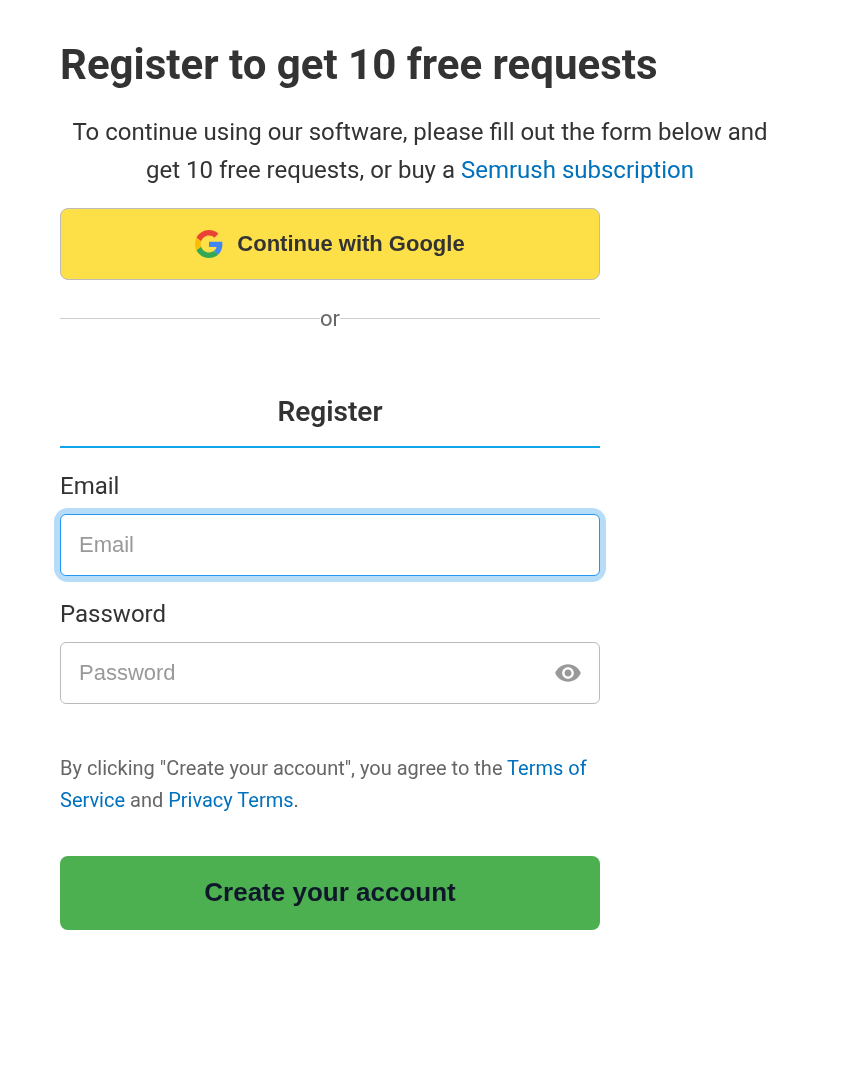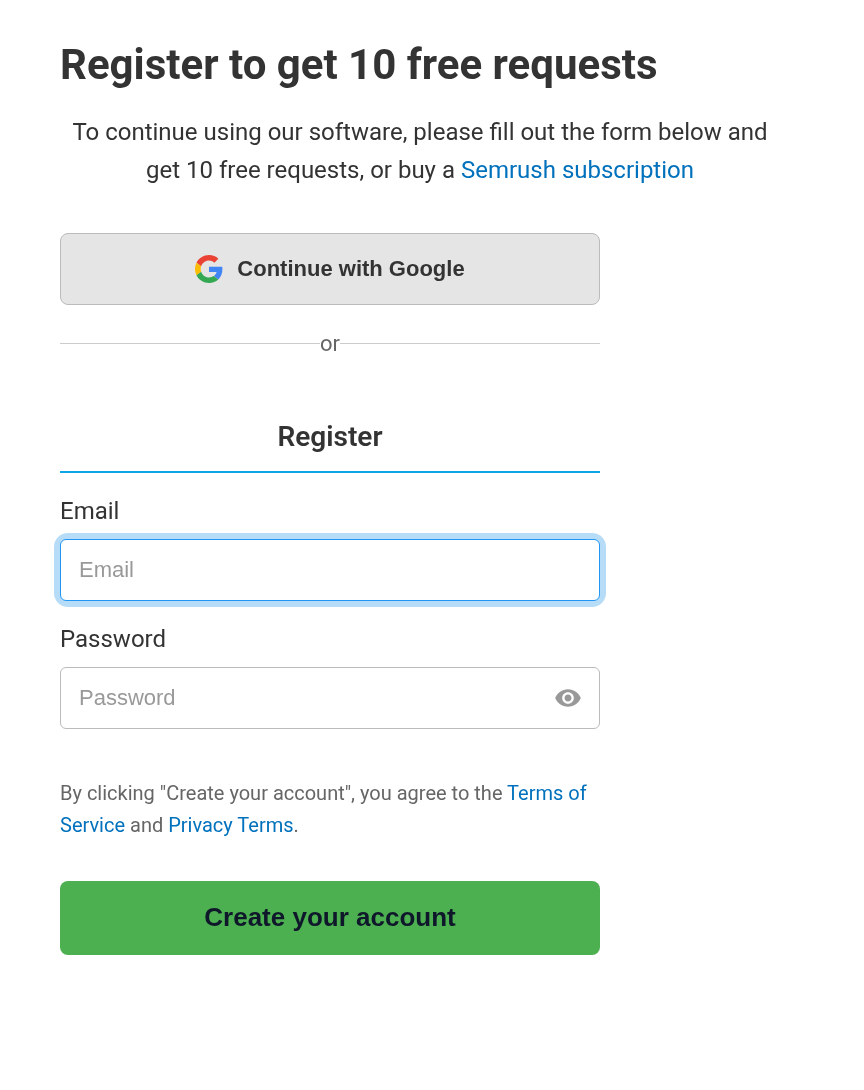--- a/index.html
+++ b/index.html
@@ -25,38 +25,38 @@
       font-weight: 700;
       color: #333;
       text-align: center;
       margin-bottom: 24px;
     }
     .subtitle {
       font-size: 24px;
       color: #333;
       text-align: center;
       line-height: 1.6;
-      margin-bottom: 43px;
+      margin-bottom: 18px;
       max-width: 720px;
     }
     .subtitle a {
       color: #0071bc;
       text-decoration: none;
     }
     .form-area {
       width: 540px;
       display: flex;
       flex-direction: column;
     }
     .google-btn {
       width: 100%;
       height: 72px;
       border: 1px solid #bbb;
       border-radius: 8px;
-      background: #e5e5e5;
+      background: #fde047;
       display: flex;
       align-items: center;
       justify-content: center;
       gap: 14px;
       cursor: pointer;
       font-size: 22px;
       font-weight: 600;
       color: #333;
     }
     .google-icon {

